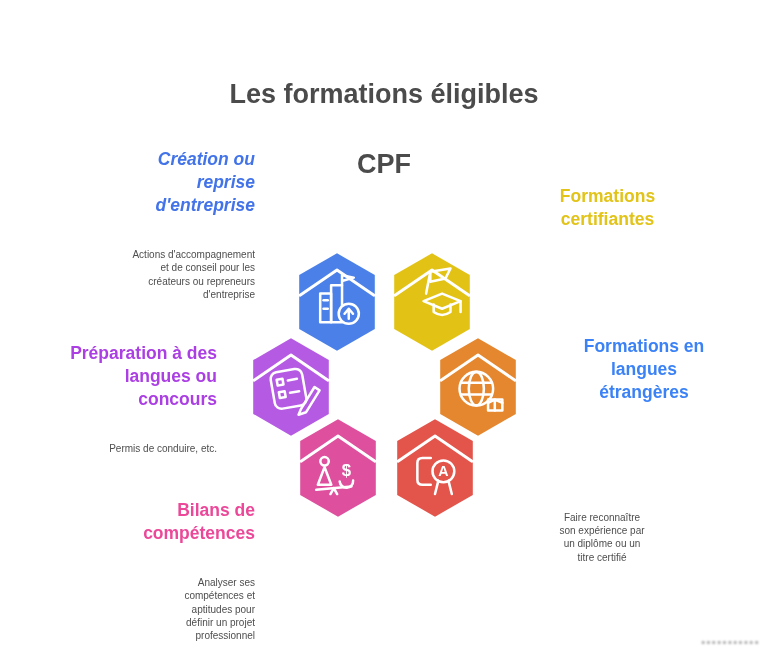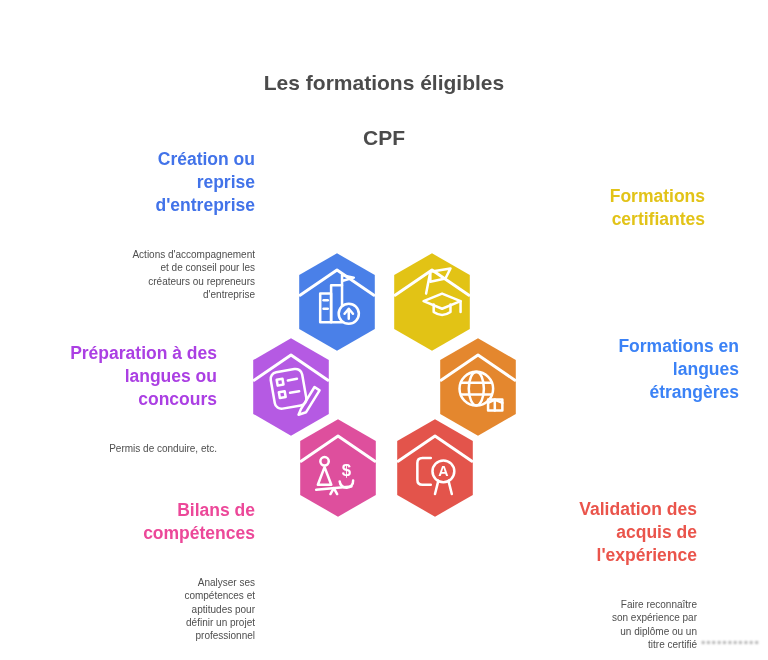--- a/index.html
+++ b/index.html
@@ -2,31 +2,31 @@
 <html><head>
 <meta charset="utf-8">
 <style>
   html,body{margin:0;padding:0;}
   body{
     width:768px;height:660px;position:relative;background:#ffffff;
     font-family:"Liberation Sans", sans-serif;overflow:hidden;
   }
   .title{
     position:absolute;top:42px;left:0;width:768px;text-align:center;
-    color:#4b4b4b;font-weight:bold;font-size:21px;line-height:1.3;
+    color:#4b4b4b;font-weight:bold;font-size:27px;line-height:1.3;
     white-space:pre-line;
   }
   .tblock{position:absolute;white-space:pre-line;}
   .tblock .heading{font-weight:bold;font-size:17.5px;line-height:1.32;}
   .tblock .body{margin-top:13px;font-size:10px;line-height:1.32;color:#4e4e4e;}
   .align-r{text-align:right;}
-  .align-l{text-align:right;}
+  .align-l{text-align:center;}
 
   .blk-creation{left:40px;top:130px;width:215px;}
-  .blk-creation .heading{color:#4273e9;}
+  .blk-creation .heading{color:#4273e9;font-style:italic;}
   .blk-certifiantes{left:510px;top:167px;width:195px;}
   .blk-certifiantes .heading{color:#e2c318;}
   .blk-langues{left:549px;top:317px;width:190px;}
   .blk-langues .heading{color:#3b82f6;}
   .blk-vae{left:507px;top:480px;width:190px;}
   .blk-vae .heading{color:#ea544b;}
   .blk-bilans{left:50px;top:481px;width:205px;}
   .blk-bilans .heading{color:#ec4899;}
   .blk-examens{left:30px;top:324px;width:187px;}
   .blk-examens .heading{color:#ab3fe3;}
@@ -68,23 +68,20 @@
 certifiantes</div>
 </div>
 
 <div class="tblock blk-langues align-l">
   <div class="heading">Formations en
 langues
 étrangères</div>
 </div>
 
 <div class="tblock blk-vae align-l">
-  <div class="heading">Validation des
-acquis de
-l'expérience</div>
   <div class="body">Faire reconnaître
 son expérience par
 un diplôme ou un
 titre certifié</div>
 </div>
 
 <div class="tblock blk-bilans align-r">
   <div class="heading">Bilans de
 compétences</div>
   <div class="body">Analyser ses

